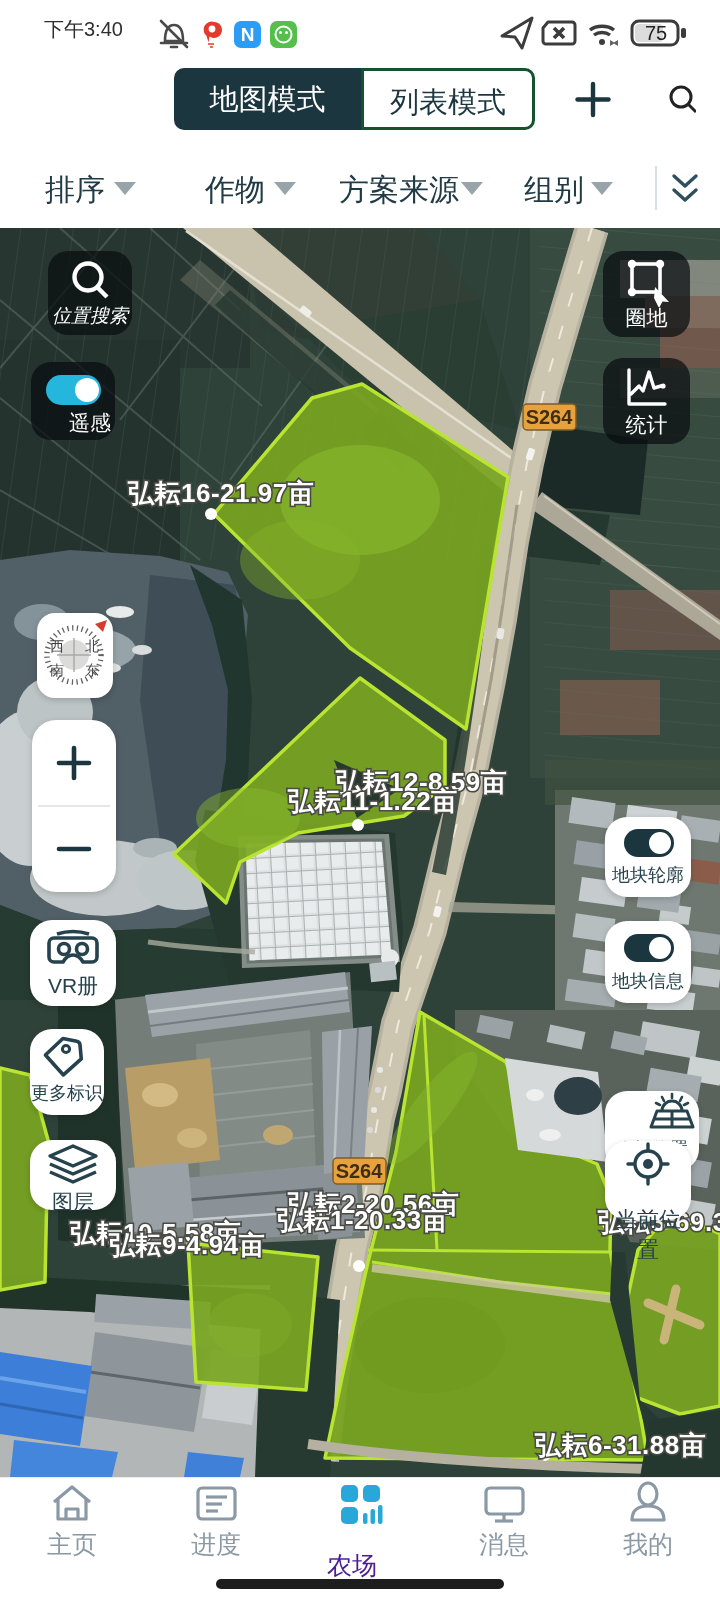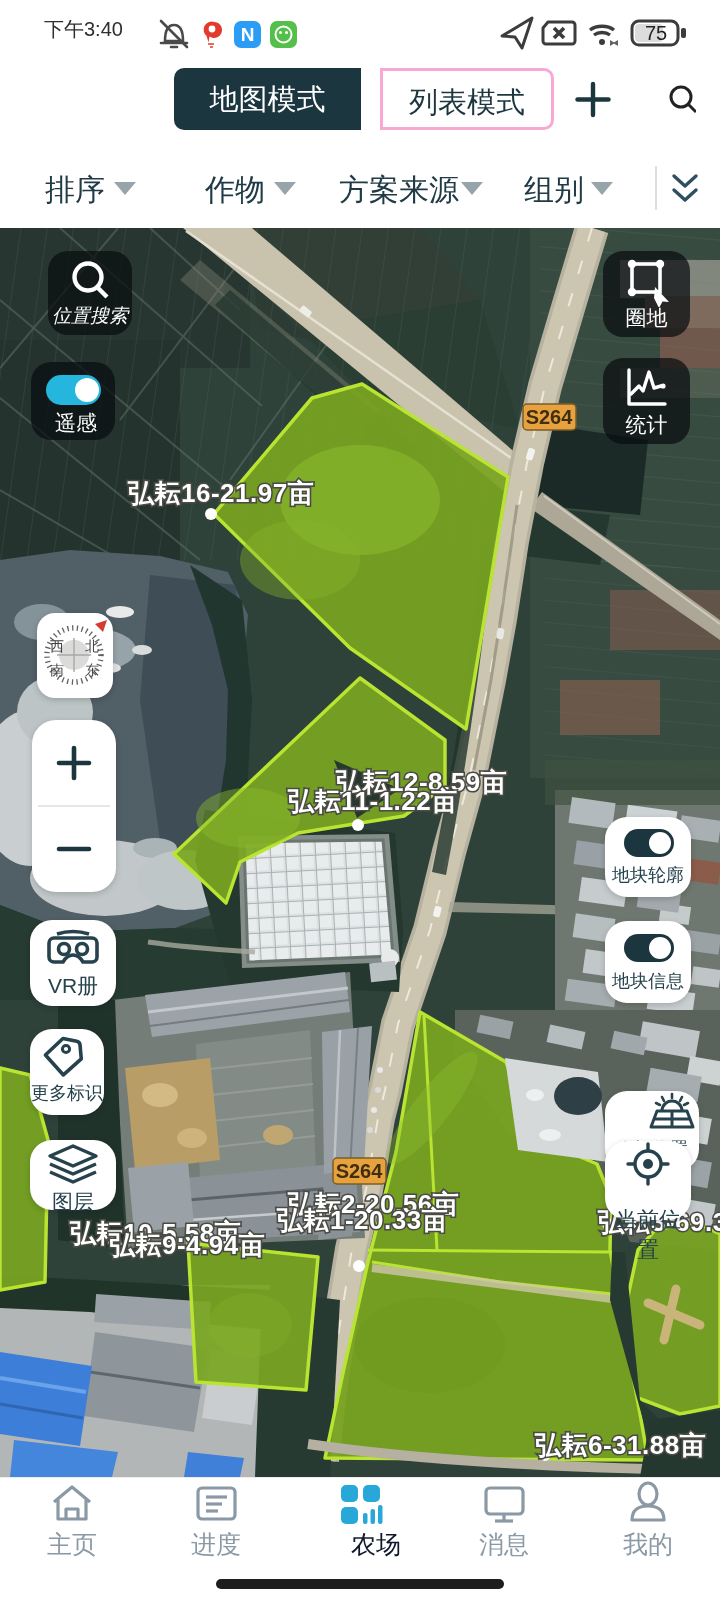--- a/index.html
+++ b/index.html
@@ -6,21 +6,21 @@
   body{width:720px;height:1600px;position:relative;overflow:hidden;
        font-family:"Liberation Sans",sans-serif;background:#fff;}
   .abs{position:absolute;}
   
   #status{left:0;top:0;width:720px;height:60px;background:#fff;}
   #stime{left:44px;top:16px;font-size:20px;color:#2e2e2e;}
   
   #hdr{left:0;top:60px;width:720px;height:80px;background:#fff;}
   .tab{top:68px;height:62px;line-height:62px;text-align:center;font-size:29px;box-sizing:border-box;}
   #tab1{left:174px;width:187px;background:#1c3640;color:#fff;border-radius:10px 0 0 10px;}
-  #tab2{left:380px;width:174px;background:#fff;color:#1c3640;border:3px solid #f9a8d4;border-radius:0 10px 10px 0;}
+  #tab2{left:361px;width:174px;background:#fff;color:#1c3640;border:3px solid #14532d;border-radius:0 10px 10px 0;}
   
   #filters{left:0;top:140px;width:720px;height:88px;background:#fff;}
   .fitem{top:170px;font-size:30px;color:#213b46;}
   .tri{width:0;height:0;border-left:11px solid transparent;border-right:11px solid transparent;
        border-top:13px solid #97a5aa;top:182px;}
   #fsep{left:655px;top:166px;width:2px;height:44px;background:#d9e0e3;}
   
   #map{left:0;top:228px;width:664px;height:1249px;background:#31453b;}
   
   .dbtn{width:84px;border-radius:20px;background:rgba(9,13,15,0.72);color:#fff;text-align:center;}
@@ -365,21 +365,21 @@
       <g stroke="#fff" stroke-width="4.4" fill="none">
 <circle cx="40" cy="26" r="13.5"></circle>
         <line x1="50" y1="37" x2="59" y2="46"></line>
       </g>
     </svg>
 <div class="dlabel" style="left:0;top:52px;font-size:19px;">位置搜索</div>
 </div>
 <div class="abs dbtn" style="left:31px;top:362px;height:78px;">
 <div class="abs" style="left:15px;top:13px;width:55px;height:30px;border-radius:15px;background:#24b6dc;"></div>
 <div class="knob" style="left:44px;top:16px;width:24px;height:24px;"></div>
-<div class="dlabel" style="left:3px;top:47px;font-size:21px;">遥感</div>
+<div class="dlabel" style="left:17px;top:47px;font-size:21px;">遥感</div>
 </div>
 <div class="abs dbtn" style="left:603px;top:251px;width:87px;height:86px;">
 <svg width="87" height="56" viewBox="0 0 87 56">
 <rect x="29" y="13" width="28" height="28" fill="none" stroke="#fff" stroke-width="3.6"></rect>
 <circle cx="29" cy="13" r="4.2" fill="#fff"></circle>
       <circle cx="57" cy="13" r="4.2" fill="#fff"></circle>
       <circle cx="29" cy="41" r="4.2" fill="#fff"></circle>
 <polygon points="52,36 66,51 59.5,50.5 56,57 51,47" fill="#fff"></polygon>
 </svg>
 <div class="dlabel" style="left:0;top:53px;font-size:21px;">圈地</div>
@@ -517,16 +517,16 @@
 <rect x="363" y="5" width="17" height="17" rx="5"></rect>
 <rect x="341" y="27" width="17" height="17" rx="5"></rect>
 <rect x="363" y="33" width="4.5" height="11" rx="2"></rect>
 <rect x="370.5" y="29" width="4.5" height="15" rx="2"></rect>
 <rect x="378" y="25" width="4.5" height="19" rx="2"></rect>
 </g>
 </svg>
 <div class="abs" id="nav"></div>
 <div class="abs nitem" style="left:0px;">主页</div>
 <div class="abs nitem" style="left:144px;">进度</div>
-<div class="abs nitem" style="left:304px;color:#0f172a;">农场</div>
+<div class="abs nitem" style="left:280px;color:#4c1d95;margin-top:21px;">农场</div>
 <div class="abs nitem" style="left:432px;">消息</div>
 <div class="abs nitem" style="left:576px;">我的</div>
 <div class="abs" id="homebar"></div>
 
 </body></html>

